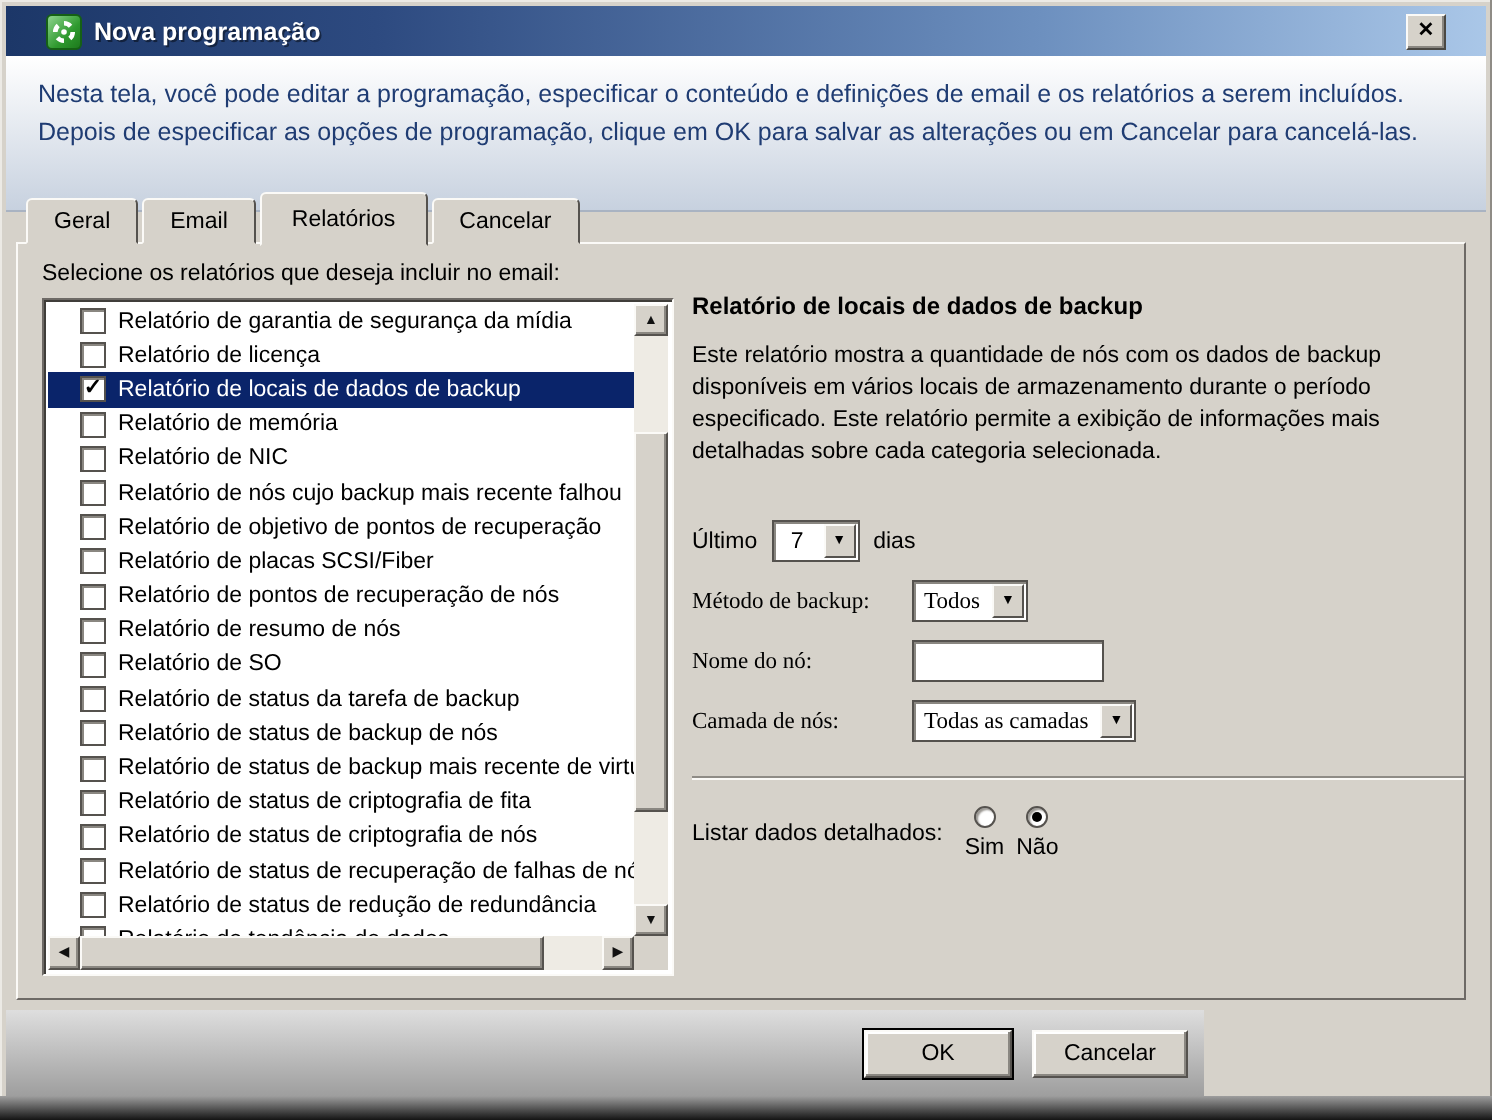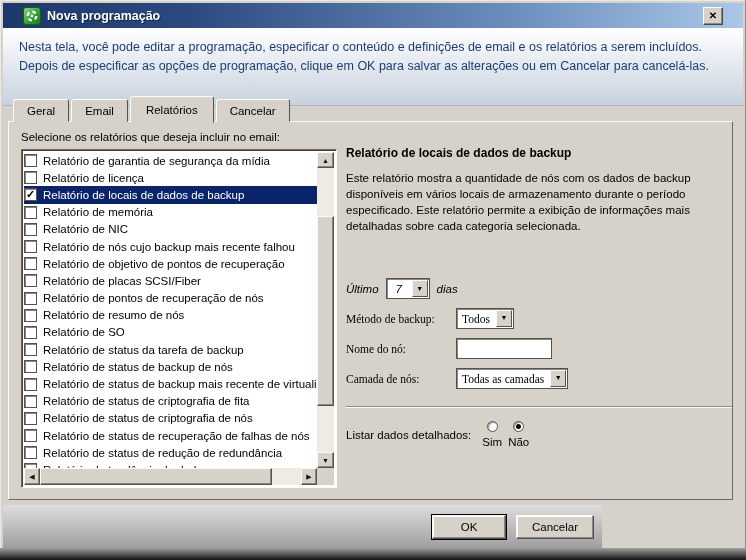--- a/index.html
+++ b/index.html
@@ -36,21 +36,21 @@
   
   .tabpanel{position:absolute;left:8px;top:121px;width:725px;height:379px;background:#d6d2ca;
     border:1px solid;border-color:#fbfaf7 #6e6a66 #6e6a66 #fbfaf7;box-sizing:border-box;z-index:2;}
   .listlabel{position:absolute;left:12px;top:9px;}
 
   
   .listbox{position:absolute;left:12px;top:27px;width:316px;height:339px;background:#fff;
     border:1px solid;border-color:#6e6a66 #fbfaf7 #fbfaf7 #6e6a66;
     box-shadow:inset 1px 1px 0 #403e3a;box-sizing:border-box;}
   .rows{position:absolute;left:2px;top:2px;right:19px;bottom:19px;overflow:hidden;background:#fff;}
-  .lrow{height:17.2px;display:flex;align-items:center;padding-left:0;}
+  .lrow{height:17.2px;display:flex;align-items:center;padding-left:16px;}
   .lrow.sel{background:#0a246a;color:#fff;}
   .cb{width:13px;height:13px;flex:none;background:#fff;border:1px solid #55524e;
     box-shadow:inset 1px 1px 0 #8a8781;display:flex;align-items:center;justify-content:center;
     font-size:11px;font-weight:bold;color:#000;line-height:1;box-sizing:border-box;}
   .lab{margin-left:6px;white-space:nowrap;}
 
   
   .vscroll{position:absolute;top:2px;right:2px;width:17px;bottom:19px;background:#eeebe4;}
   .hscroll{position:absolute;left:2px;bottom:2px;right:19px;height:17px;background:#eeebe4;}
   .corner{position:absolute;right:2px;bottom:2px;width:17px;height:17px;background:#d6d2ca;}
@@ -63,21 +63,21 @@
   .vthumb{position:absolute;left:0;top:64px;width:17px;height:190px;}
   .hscroll .sbtn{width:16px;height:17px;position:absolute;top:0;}
   .hscroll .left{left:0;} .hscroll .right{right:0;}
   .hthumb{position:absolute;top:0;left:16px;width:232px;height:17px;}
 
   
   .detail{position:absolute;left:337px;top:24px;width:386px;}
   .dtitle{font-weight:bold;font-size:12px;}
   .ddesc{margin-top:11px;line-height:1.38;}
   .prow,.frow,.drow{display:flex;align-items:center;}
-  .prow{margin-top:44px;gap:7px;font-style:italic;}
+  .prow{margin-top:26px;gap:7px;}
   .fields .frow{margin-top:9px;font-family:Liberation Serif, serif;}
   .flabel{width:110px;flex:none;}
   .combo{display:inline-flex;align-items:center;height:21px;background:#fff;
     border:1px solid #55524e;box-shadow:inset 1px 1px 0 #8a8781;box-sizing:border-box;}
   .combo .val{padding:0 5px;white-space:nowrap;}
   .combo .cbtn{width:16px;height:17px;margin:1px;background:#d6d2ca;
     border:1px solid;border-color:#fbfaf7 #55524e #55524e #fbfaf7;
     display:flex;align-items:center;justify-content:center;font-size:7px;line-height:1;box-sizing:border-box;}
   .combo.small .val{min-width:14px;text-align:center;}
   .tinput{width:96px;height:21px;background:#fff;border:1px solid #55524e;

